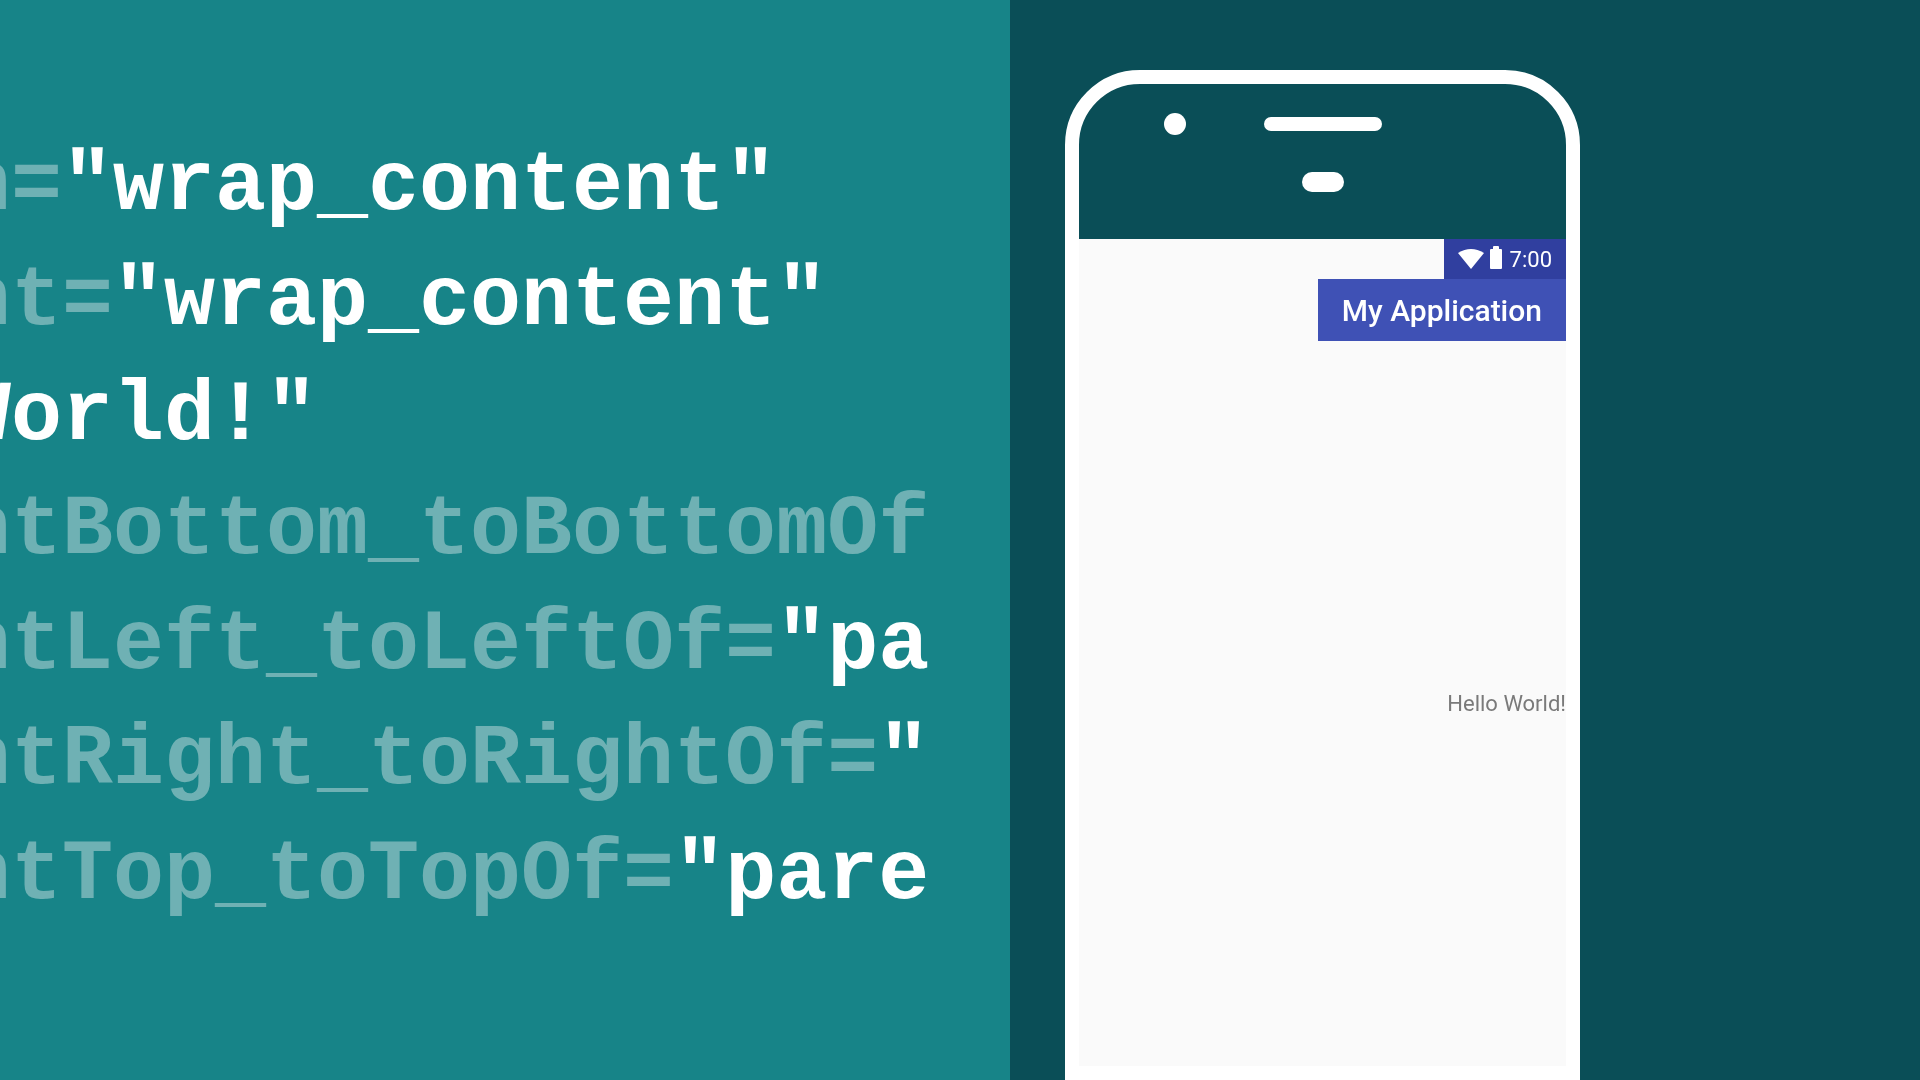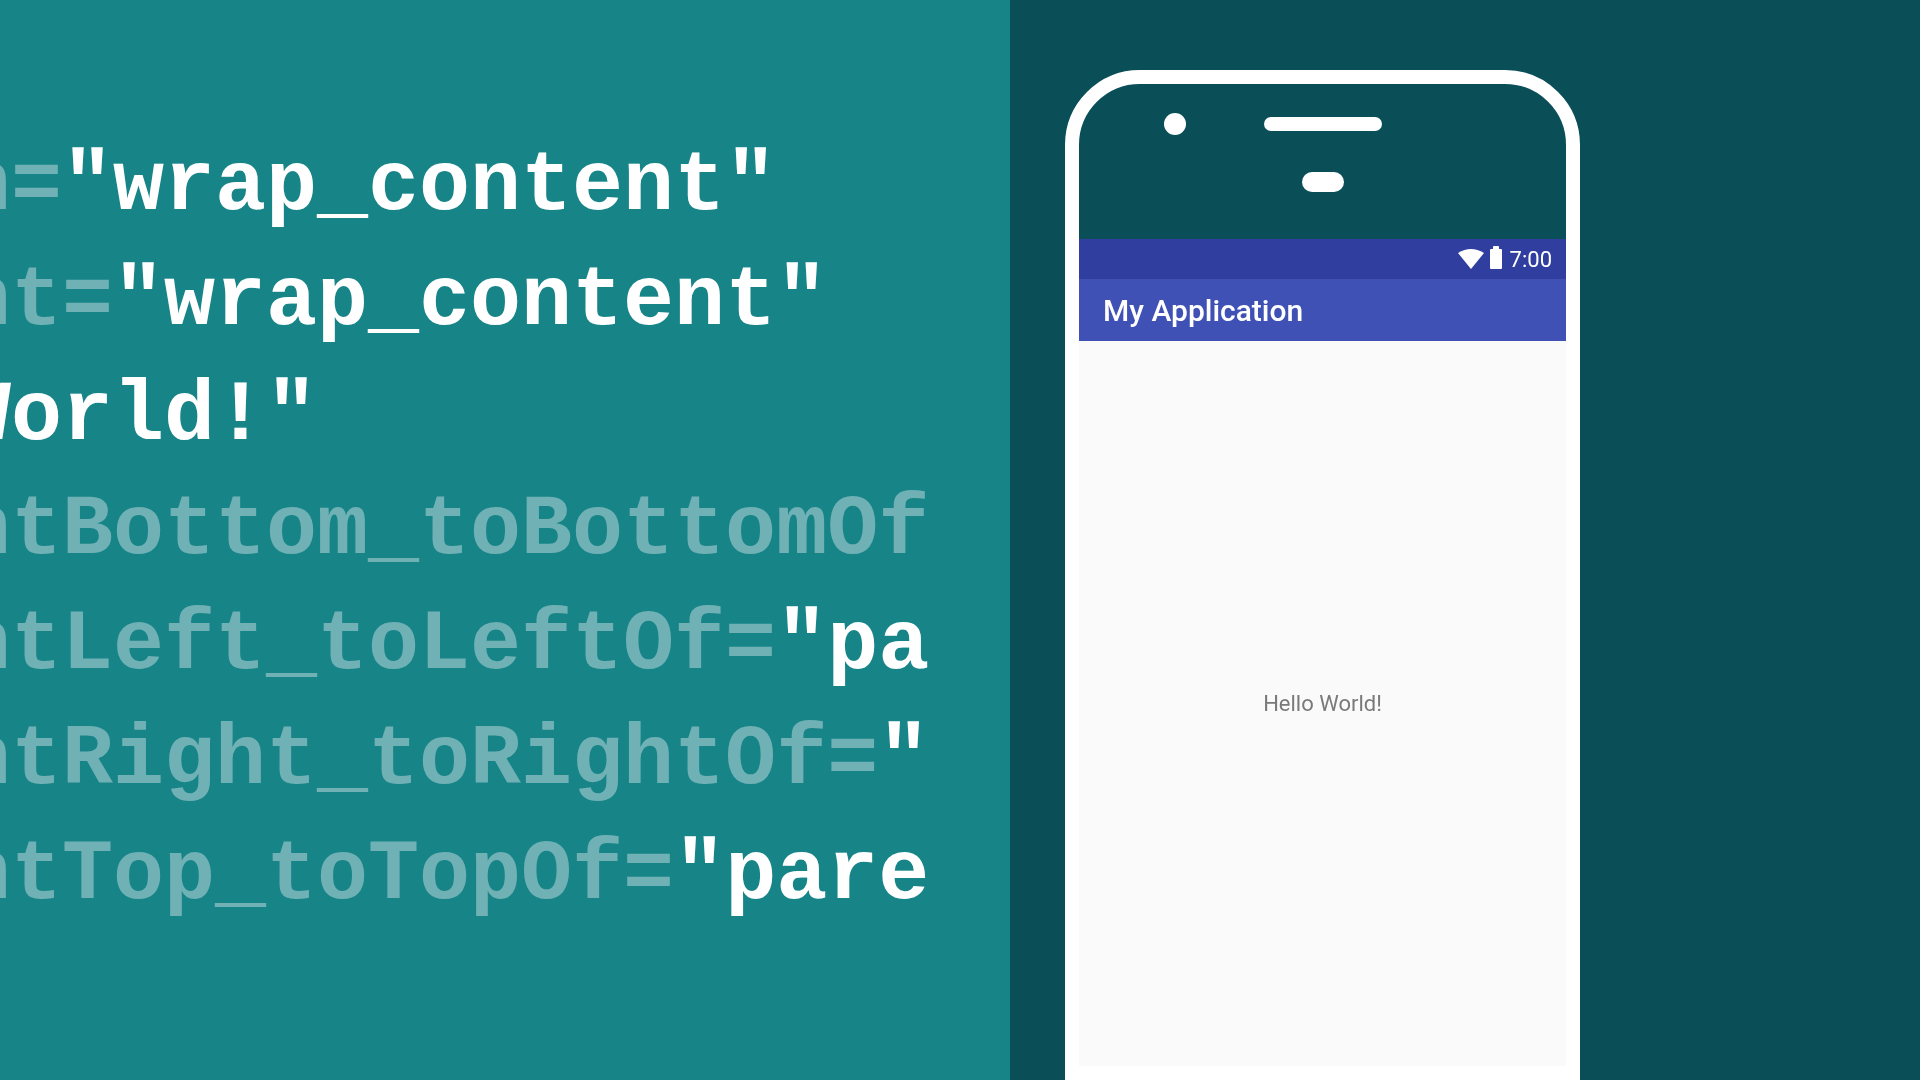--- a/index.html
+++ b/index.html
@@ -98,20 +98,21 @@
     }
     .phone-screen {
       position: absolute;
       top: 155px;
       left: 0;
       right: 0;
       bottom: 0;
       background: #fafafa;
       display: flex;
       flex-direction: column;
+      align-items: flex-end;
     }
     .status-bar {
       height: 40px;
       background: #303f9f;
       display: flex;
       align-items: center;
       justify-content: flex-end;
       padding: 0 14px;
       gap: 6px;
     }

